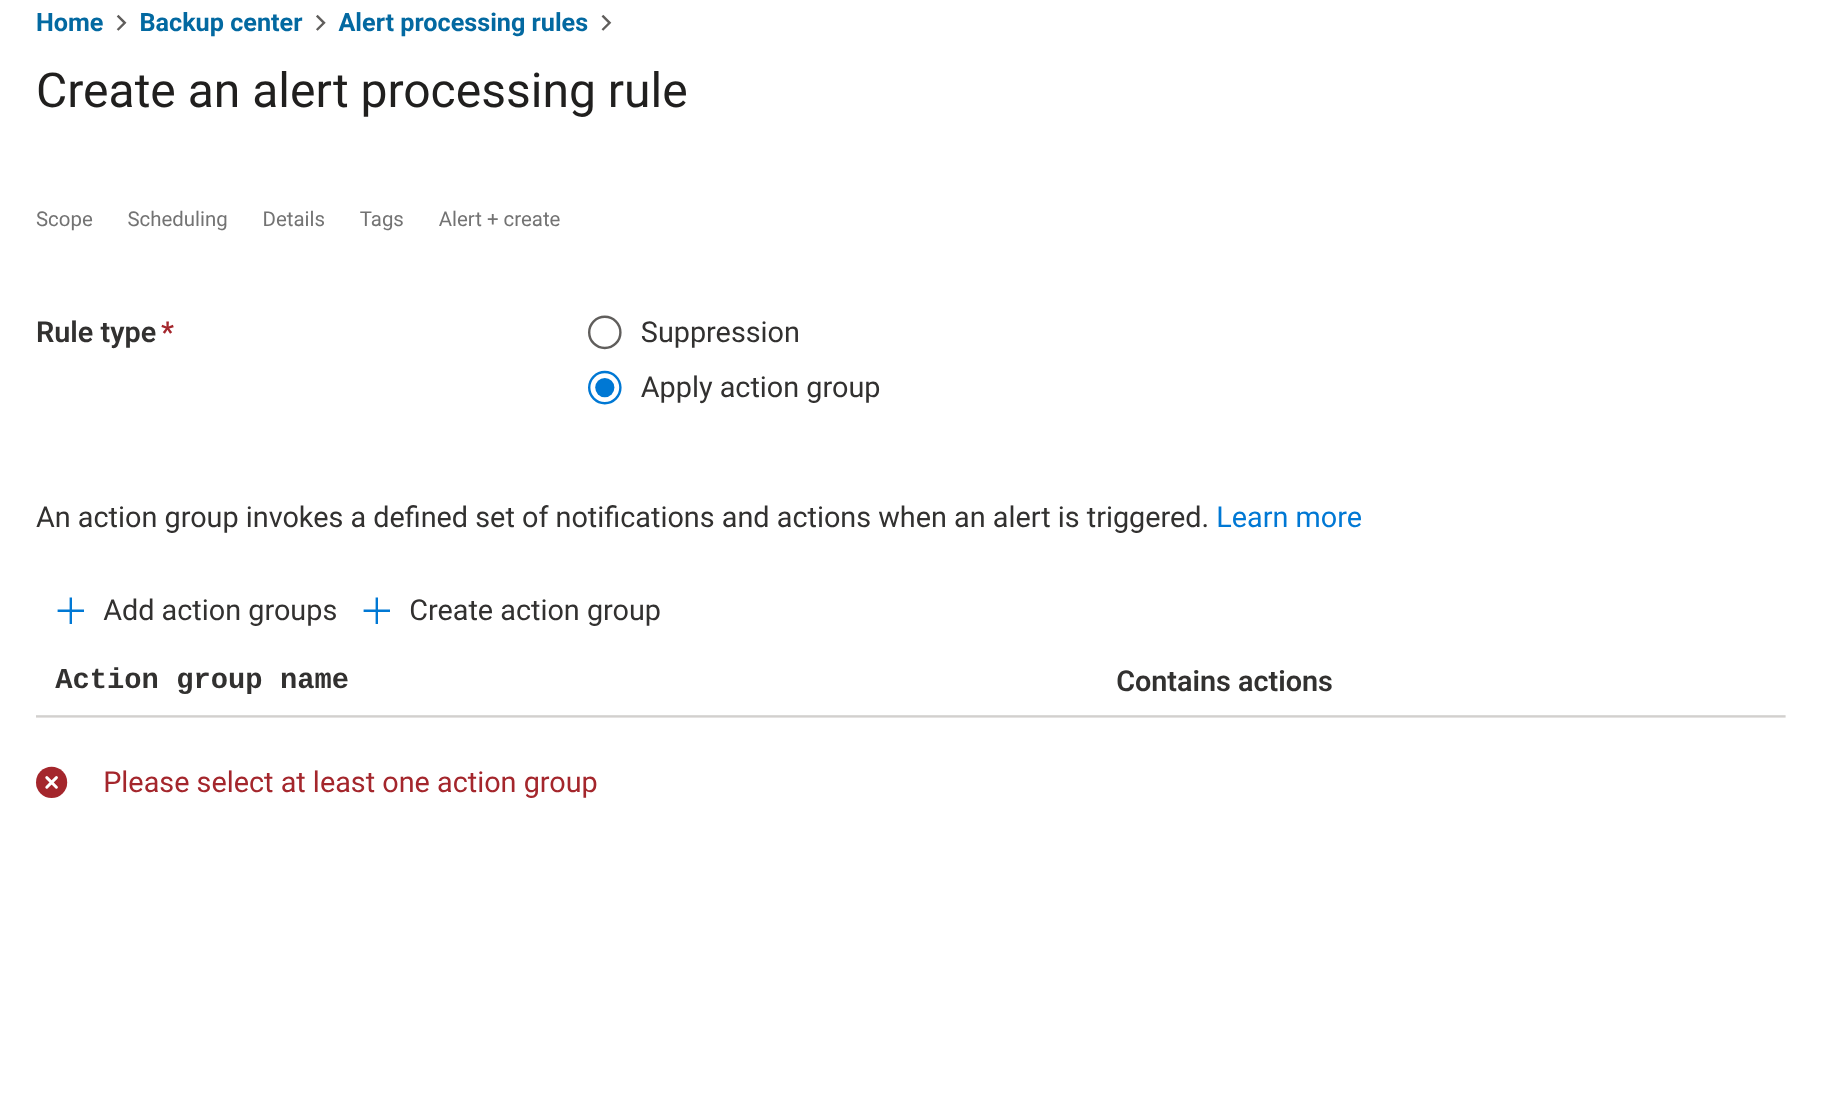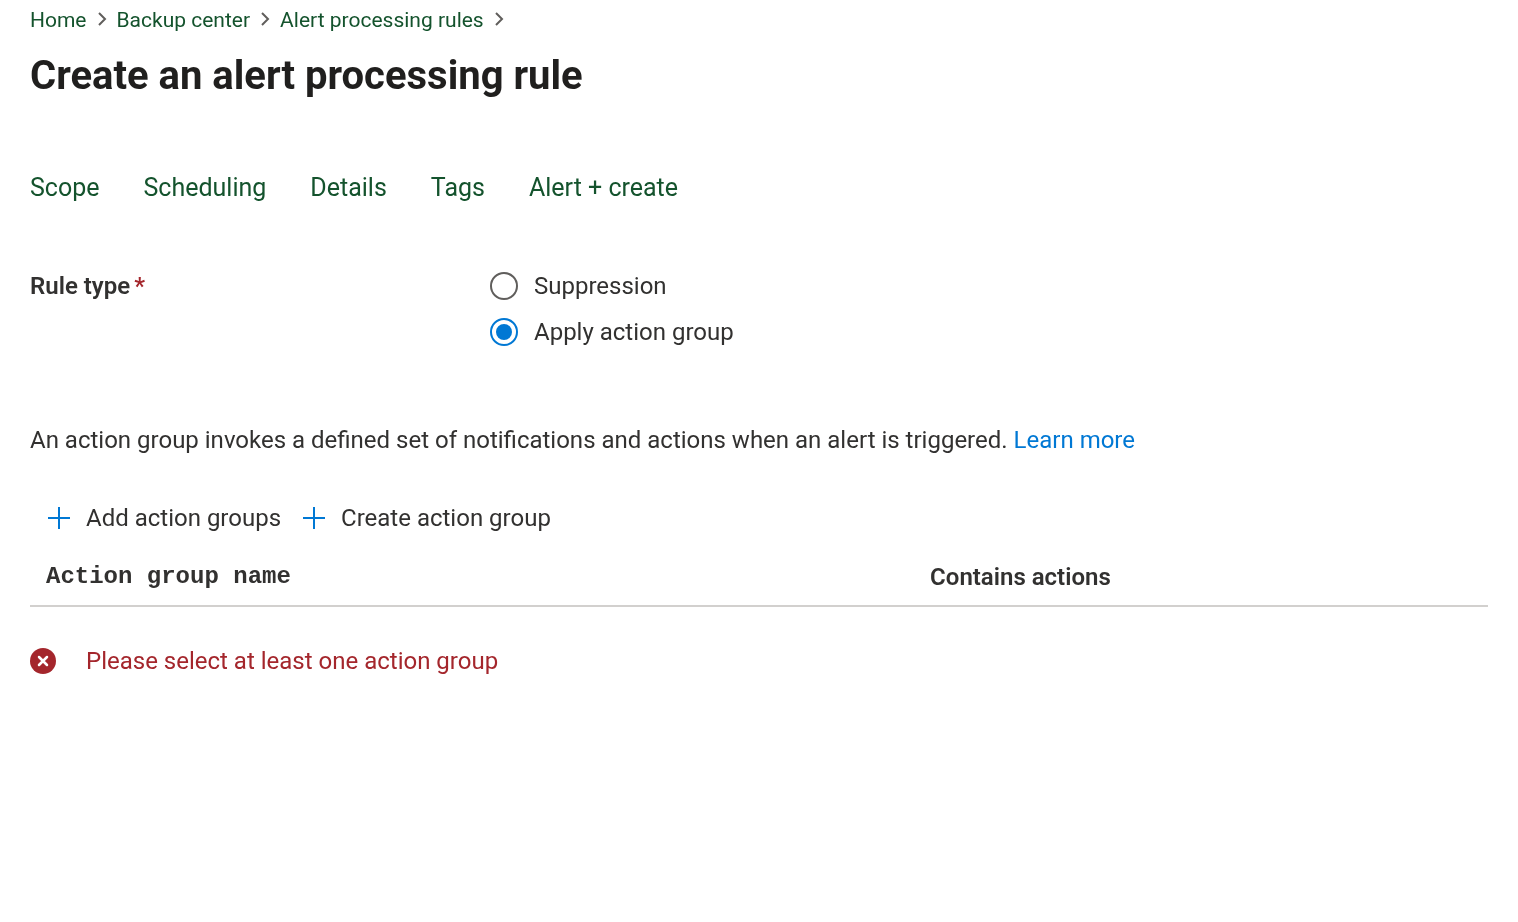--- a/index.html
+++ b/index.html
@@ -19,43 +19,44 @@
   
   .breadcrumb {
     display: flex;
     align-items: center;
     gap: 10px;
     font-size: 21px;
     color: #605e5c;
     margin-bottom: 20px;
   }
   .breadcrumb a {
-    color: #14532d;
+    color: #0369a1;
     text-decoration: none;
     cursor: pointer;
+    font-weight: bold;
   }
   .breadcrumb .chev {
     color: #605e5c;
     font-size: 16px;
   }
 
   
   .page-title {
     font-size: 40px;
-    font-weight: 700;
+    font-weight: 400;
     margin: 4px 0 70px 0;
     color: #201f1e;
   }
 
   
   .tabs {
     display: flex;
-    gap: 44px;
-    font-size: 25px;
-    color: #14532d;
+    gap: 29px;
+    font-size: 17px;
+    color: #737373;
     border-bottom: 0;
     margin-bottom: 60px;
   }
   .tab {
     padding: 4px 0 10px 0;
     cursor: pointer;
   }
   .tab.active {
     font-weight: 700;
     border-bottom: 5px solid #0078d4;

